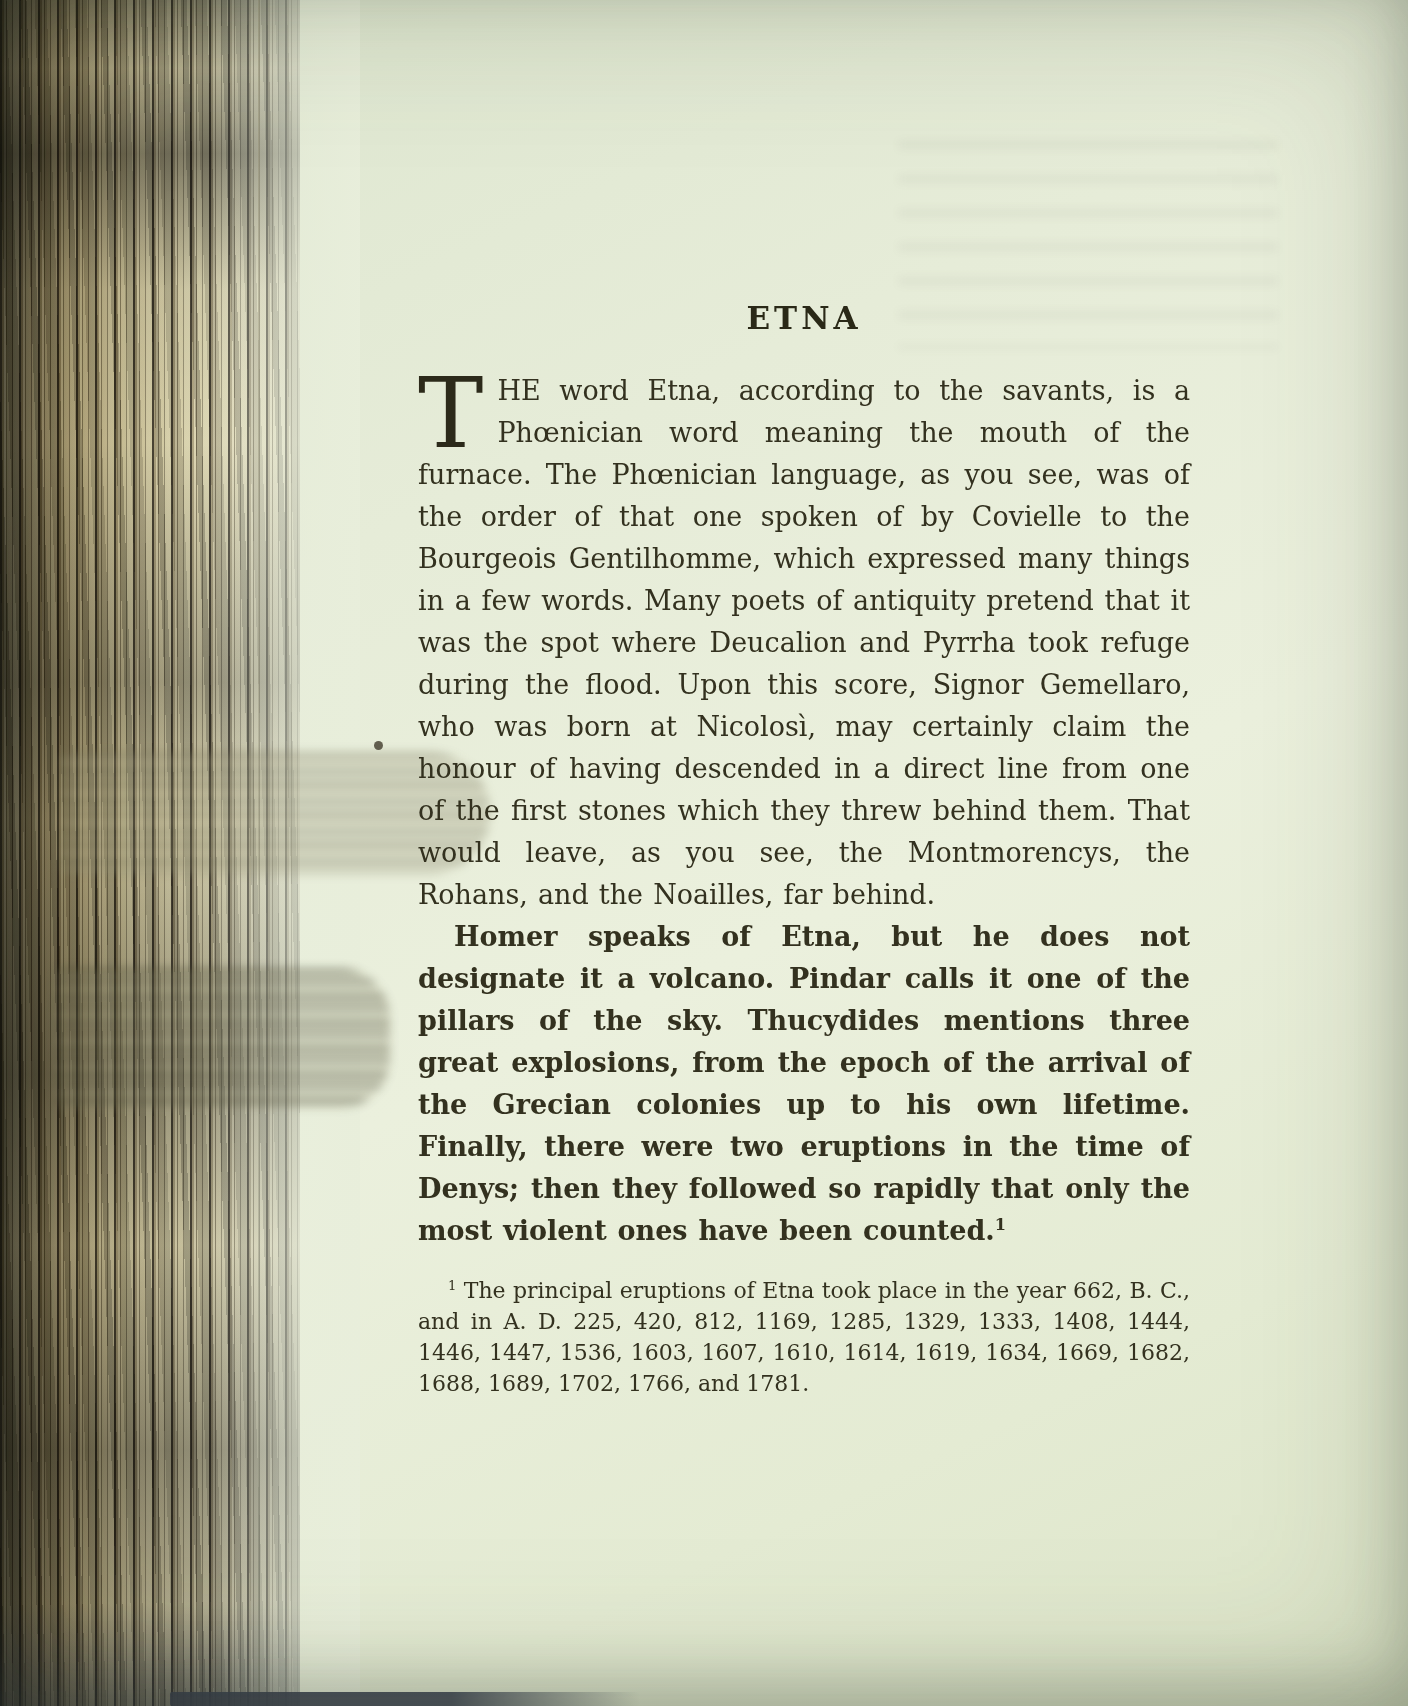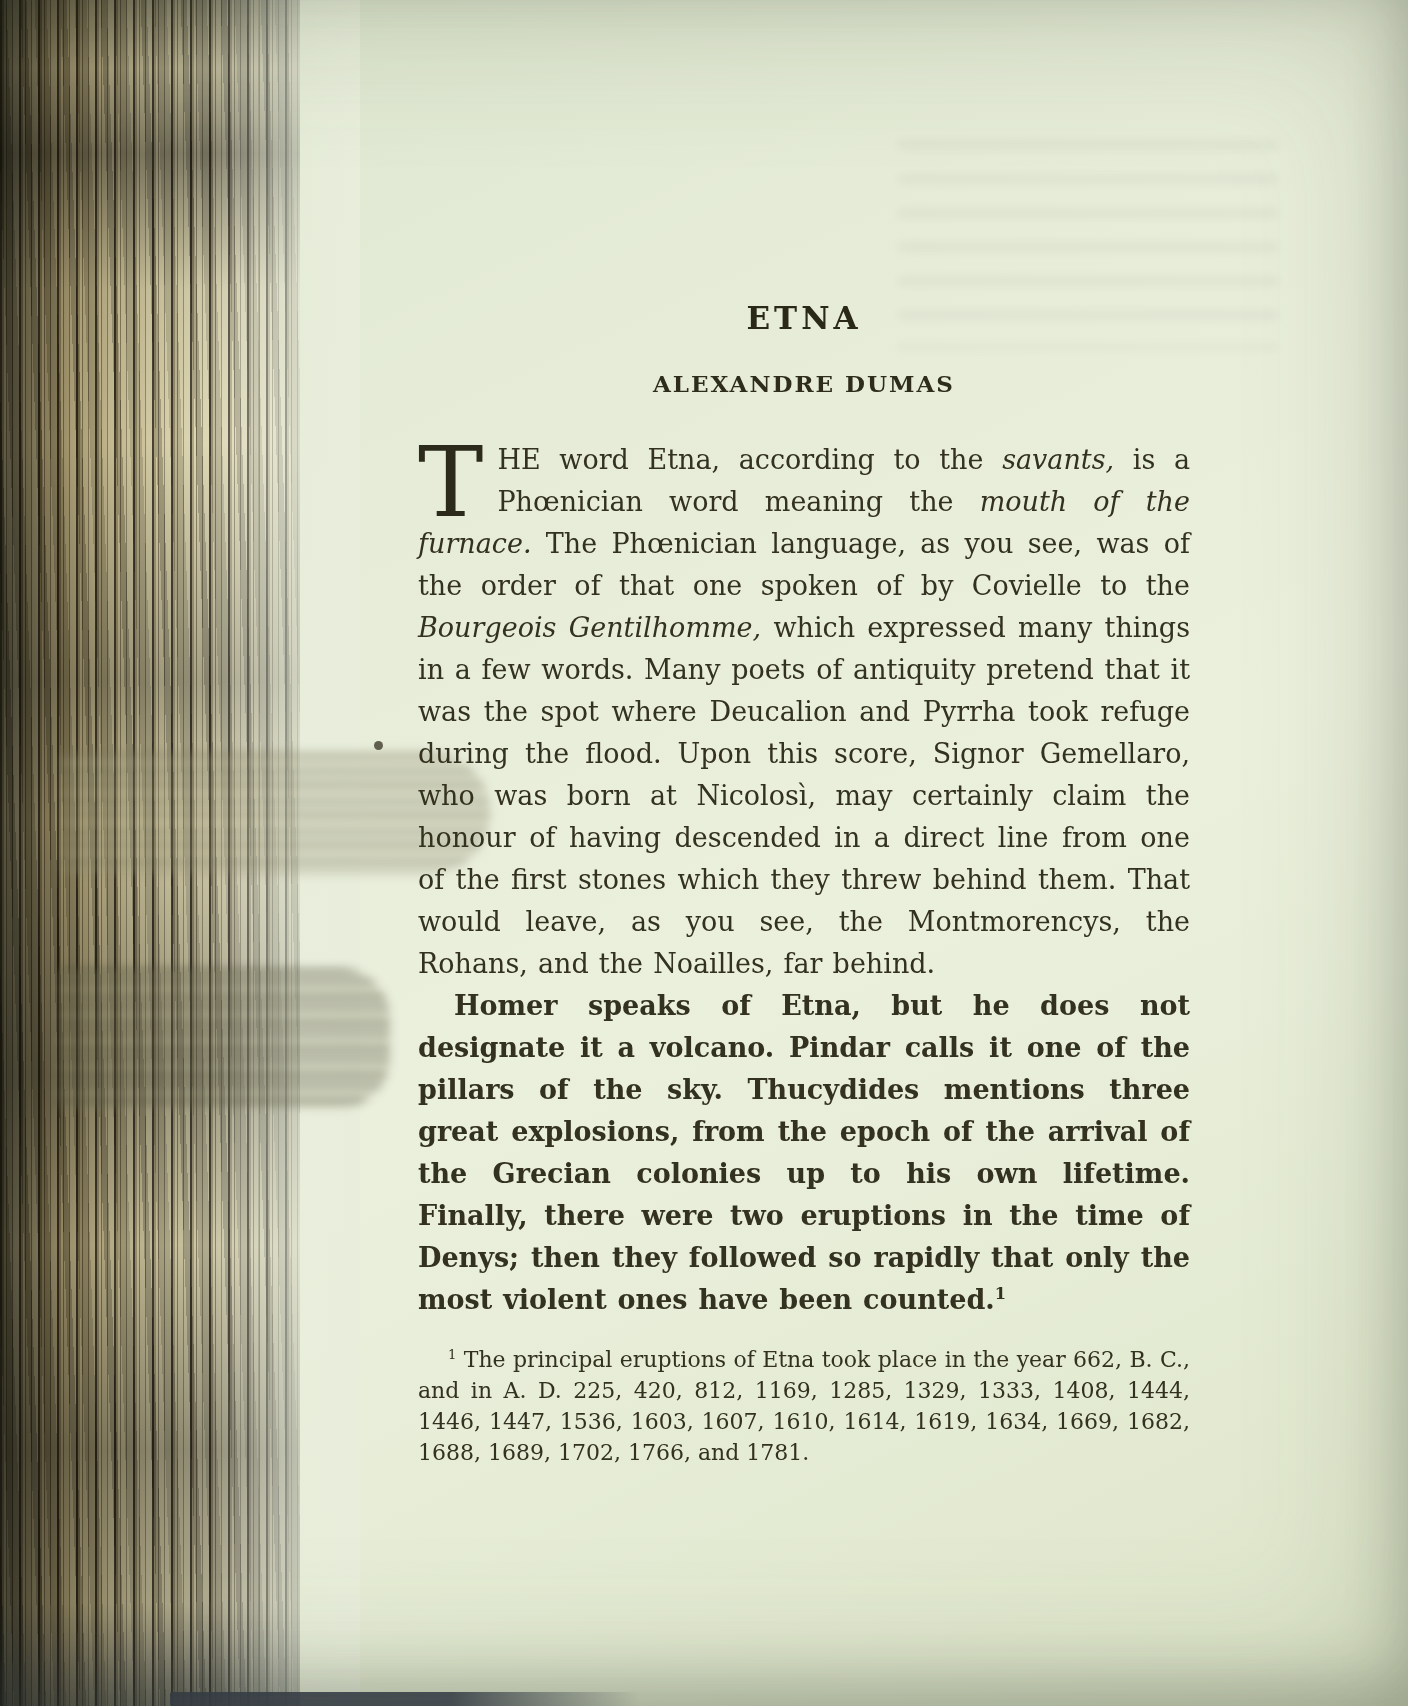--- a/index.html
+++ b/index.html
@@ -100,21 +100,21 @@
   }
   .author {
     text-align:center; font-size:23px; font-weight:700;
     letter-spacing:2px; color:#2e2d1b; margin-bottom:42px;
   }
   .body {
     font-size:27px; line-height:42px; text-align:justify;
     word-spacing:1.5px; color:#33311f;
   }
   .body.indent { text-indent:36px;font-weight:bold; }
-  .it { font-style:italic; }
+  .it { }
   .dropcap {
     float:left; font-size:98px; line-height:74px;
     padding:6px 14px 0 0; color:#2c2a1a;
   }
   sup { font-size:60%; vertical-align:super; line-height:0; }
   .footnote {
     margin-top:23px; font-size:22px; line-height:31px;
     text-align:justify; text-indent:30px; color:#33311f;
   }
 
@@ -134,21 +134,20 @@
 
   <div class="bleed"></div>
 
   <div class="smear smear1"></div>
   <div class="smear smear2"></div>
 
   <div class="ink-dot"></div>
 
   <div class="text-col">
     <h1 class="title">ETNA</h1>
-    <h2 class="author">ALEXANDRE DUMAS</h2>
 
     <p class="body"><span class="dropcap">T</span><span>HE word Etna, according to the </span><span class="it">savants,</span><span> is a Phœnician word meaning the </span><span class="it">mouth of the furnace.</span><span> The Phœnician language, as you see, was of the order of that one spoken of by Covielle to the </span><span class="it">Bourgeois Gentilhomme,</span><span> which expressed many things in a few words. Many poets of antiquity pretend that it was the spot where Deucalion and Pyrrha took refuge during the flood. Upon this score, Signor Gemellaro, who was born at Nicolosì, may certainly claim the honour of having descended in a direct line from one of the first stones which they threw behind them. That would leave, as you see, the Montmorencys, the Rohans, and the Noailles, far behind.</span></p>
 
     <p class="body indent"><span>Homer speaks of Etna, but he does not designate it a volcano. Pindar calls it one of the pillars of the sky. Thucydides mentions three great explosions, from the epoch of the arrival of the Grecian colonies up to his own lifetime. Finally, there were two eruptions in the time of Denys; then they followed so rapidly that only the most violent ones have been counted.</span><sup>1</sup></p>
 
     <p class="footnote"><sup>1</sup><span> The principal eruptions of Etna took place in the year 662, B. C., and in A. D. 225, 420, 812, 1169, 1285, 1329, 1333, 1408, 1444, 1446, 1447, 1536, 1603, 1607, 1610, 1614, 1619, 1634, 1669, 1682, 1688, 1689, 1702, 1766, and 1781.</span></p>
   </div>
 
   <div class="bottom-bar"></div>
   <div class="vignette"></div>

